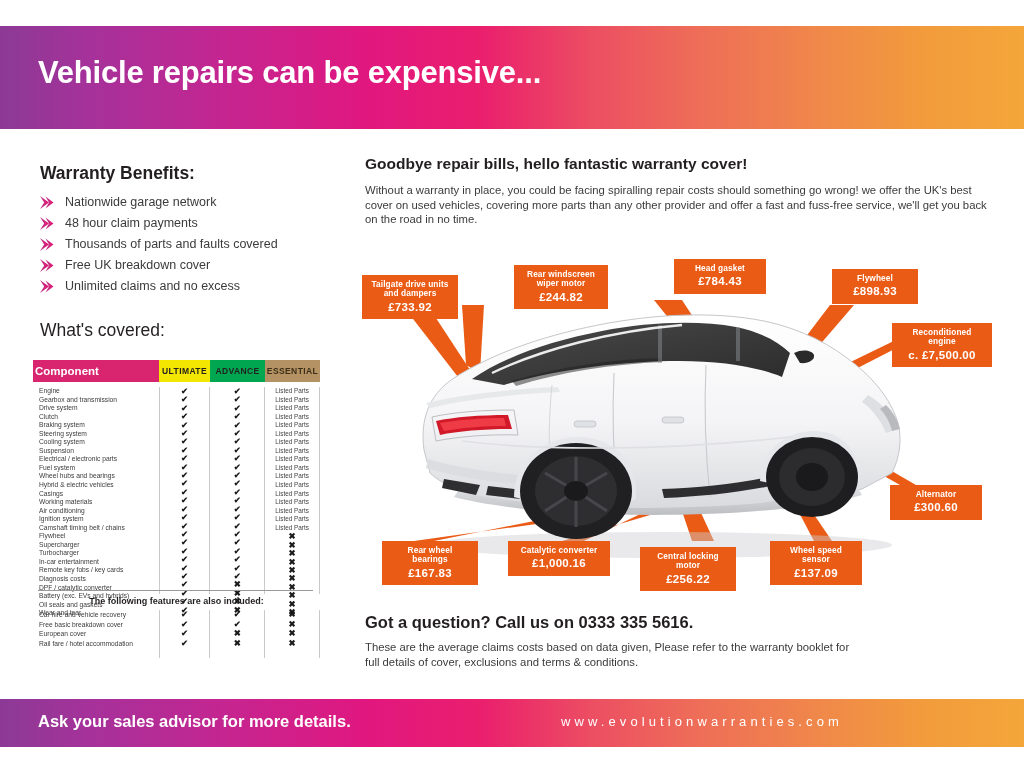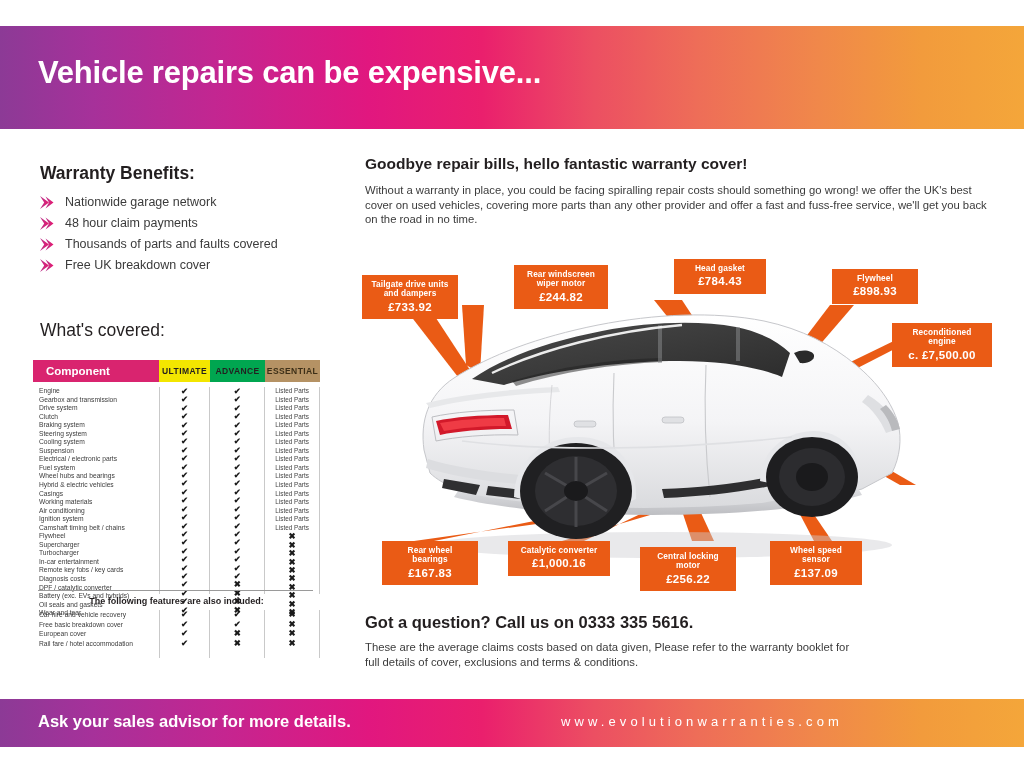--- a/index.html
+++ b/index.html
@@ -69,21 +69,21 @@
   #coverage-table {
     position: absolute; left: 33px; top: 360px;
     width: 287px;
   }
   #cov-head { display: flex; height: 22px; }
   .cov-h {
     display: flex; align-items: center; justify-content: center;
     font-size: 8.5px; font-weight: bold; letter-spacing: 0.4px;
   }
   .cov-h.component {
-    width: 126px; justify-content: flex-start; padding-left: 13px;
+    width: 126px; justify-content: flex-start; padding-left: 2px;
     background: #d9246f; color: #ffffff; font-size: 11.5px;
     letter-spacing: 0;
   }
   .cov-h.ultimate { width: 51px; background: #f3e600; color: #231f20; }
   .cov-h.advance  { width: 55px; background: #00a650; color: #231f20; }
   .cov-h.essential{ width: 55px; background: #b59264; color: #3d2f17; }
 
   #cov-body {
     position: relative; display: flex;
     padding-top: 5px; height: 212px;
@@ -221,20 +221,32 @@
             <defs>
               <linearGradient id="agr" x1="0" y1="0" x2="1" y2="0">
                 <stop offset="0%" stop-color="#b7338c"></stop>
                 <stop offset="100%" stop-color="#e8186f"></stop>
               </linearGradient>
             </defs>
             <path d="M0,0 L9,6.5 L0,13 L4.2,6.5 Z" fill="url(#agr)"></path>
             <path d="M5.5,0.5 L13.5,6.5 L5.5,12.5 L9,6.5 Z" fill="url(#agr)"></path>
           </svg>
         </span><span>Free UK breakdown cover</span></li>
+      <li><span class="arrow-icon">
+          <svg width="15" height="13" viewBox="0 0 15 13">
+            <defs>
+              <linearGradient id="agr" x1="0" y1="0" x2="1" y2="0">
+                <stop offset="0%" stop-color="#b7338c"></stop>
+                <stop offset="100%" stop-color="#e8186f"></stop>
+              </linearGradient>
+            </defs>
+            <path d="M0,0 L9,6.5 L0,13 L4.2,6.5 Z" fill="url(#agr)"></path>
+            <path d="M5.5,0.5 L13.5,6.5 L5.5,12.5 L9,6.5 Z" fill="url(#agr)"></path>
+          </svg>
+        </span><span>Unlimited claims and no excess</span></li>
     </ul>
 
   <div id="covered-title">What's covered:</div>
 
   <div id="coverage-table">
     <div id="cov-head">
       <div class="cov-h component">Component</div>
       <div class="cov-h ultimate">ULTIMATE</div>
       <div class="cov-h advance">ADVANCE</div>
       <div class="cov-h essential">ESSENTIAL</div>
@@ -539,20 +551,24 @@
       <span class="c-price">£784.43</span>
     </div>
     <div class="callout" id="co-3" style="left:470px; top:24px;  width:86px;">
       <span class="c-name">Flywheel</span>
       <span class="c-price">£898.93</span>
     </div>
     <div class="callout" id="co-4" style="left:530px; top:78px;  width:100px;">
       <span class="c-name">Reconditioned engine</span>
       <span class="c-price">c. £7,500.00</span>
     </div>
+    <div class="callout" id="co-5" style="left:528px; top:240px; width:92px;">
+      <span class="c-name">Alternator</span>
+      <span class="c-price">£300.60</span>
+    </div>
     <div class="callout" id="co-6" style="left:20px;  top:296px; width:96px;">
       <span class="c-name">Rear wheel bearings</span>
       <span class="c-price">£167.83</span>
     </div>
     <div class="callout" id="co-7" style="left:146px; top:296px; width:102px;">
       <span class="c-name">Catalytic converter</span>
       <span class="c-price">£1,000.16</span>
     </div>
     <div class="callout" id="co-8" style="left:278px; top:302px; width:96px;">
       <span class="c-name">Central locking motor</span>

